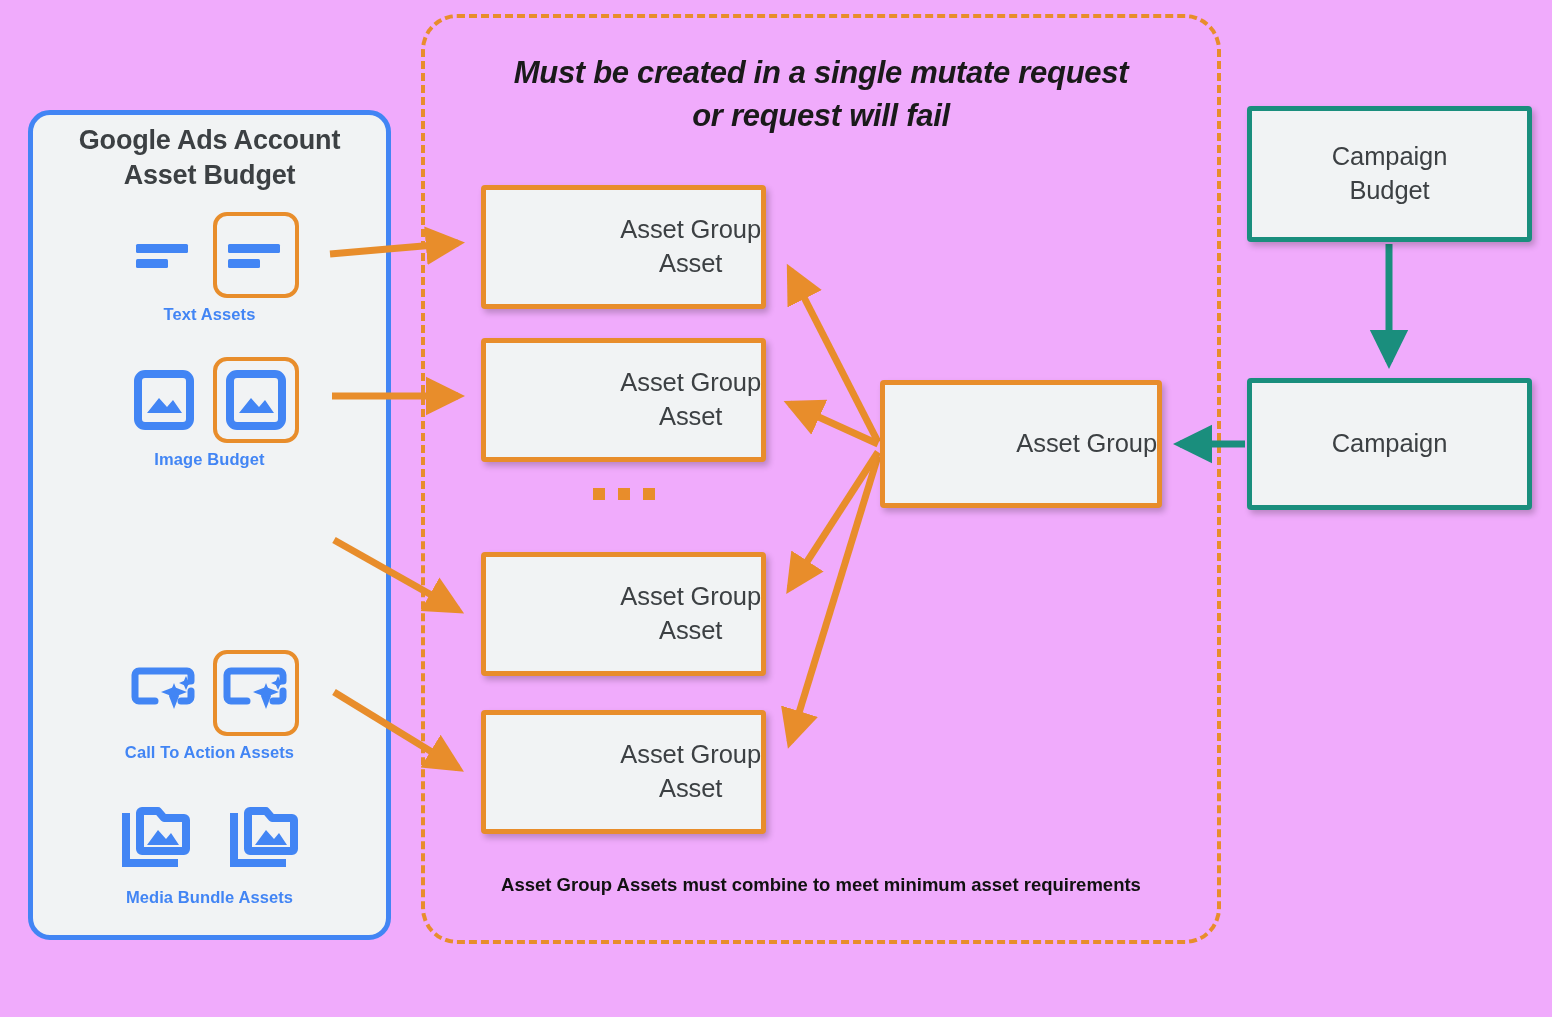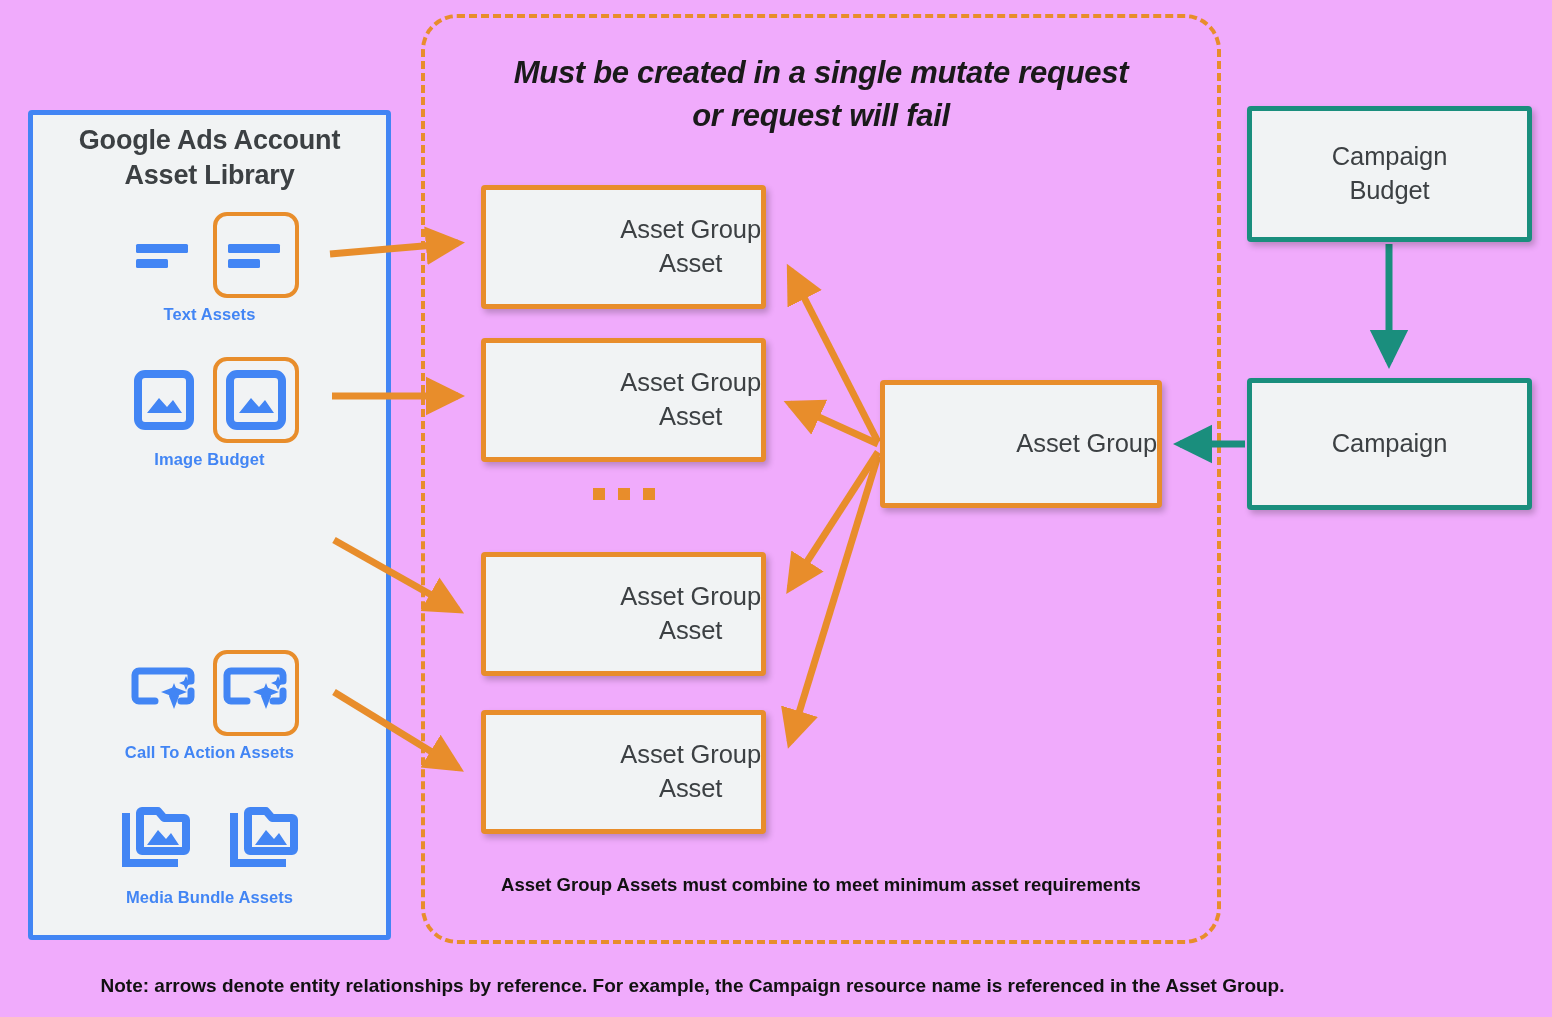--- a/index.html
+++ b/index.html
@@ -31,21 +31,21 @@
 
   
   #asset-library {
     position: absolute;
     left: 28px;
     top: 110px;
     width: 363px;
     height: 830px;
     background: #f1f3f4;
     border: 5px solid #4285f4;
-    border-radius: 4px;
+    border-radius: 22px;
     box-sizing: border-box;
     z-index: 2;
   }
   #library-title {
     position: absolute;
     left: 0; top: 8px;
     width: 100%;
     text-align: center;
     font-size: 27px;
     font-weight: 700;
@@ -238,21 +238,21 @@
     <div>Must be created in a single mutate request</div>
     <div>or request will fail</div>
   </div>
 
   <div id="mutate-footnote">Asset Group Assets must combine to meet minimum asset requirements</div>
 
   <div id="asset-library">
 
     <div id="library-title">
       <div>Google Ads Account</div>
-      <div>Asset Library</div>
+      <div>Asset Budget</div>
     </div>
 
     <div class="asset-row" style="top:92px">
       <div class="asset-icons">
         <div class="icon-box">
           <svg width="64" height="44" viewBox="0 0 64 44">
             <rect x="4" y="11" width="52" height="9" rx="1.5" fill="#4285f4"></rect>
             <rect x="4" y="26" width="32" height="9" rx="1.5" fill="#4285f4"></rect>
           </svg>
         </div>
@@ -375,15 +375,14 @@
     <div class="node-label">
       <div>Campaign</div>
       <div>Budget</div>
     </div>
   </div>
 
   <div class="node teal" id="campaign-node">
     <div class="node-label">Campaign</div>
   </div>
 
-  <div id="bottom-note">Note: arrows denote entity relationships by reference. For example, the Campaign resource name is referenced in the Asset Group.</div>
 
 </div>
 
 </body></html>

